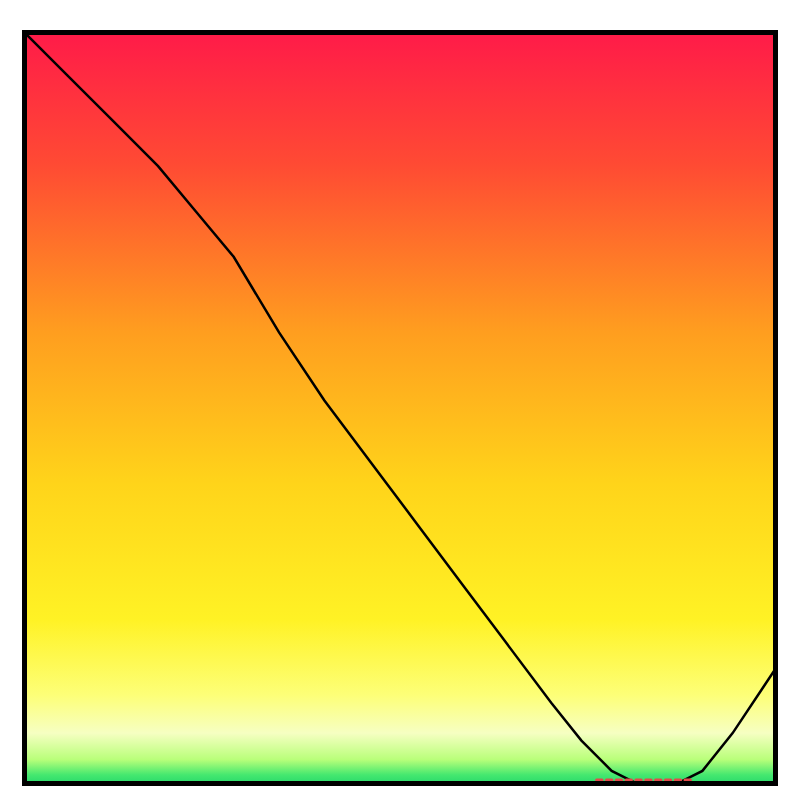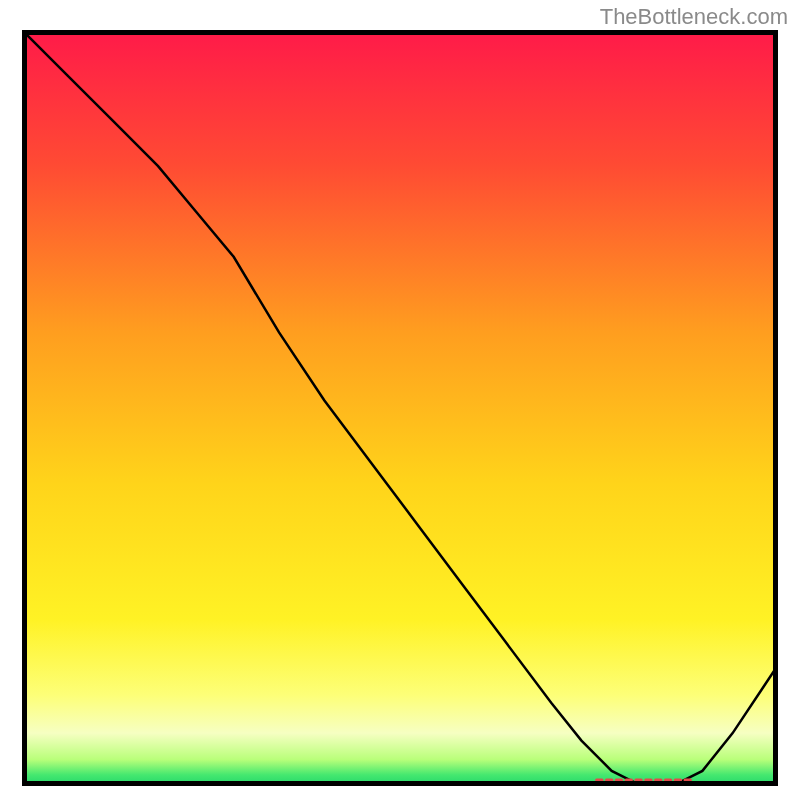--- a/index.html
+++ b/index.html
@@ -40,21 +40,20 @@
     top: 30px;
     width: 756px;
     height: 756px;
     display: block;
   }
 </style>
 </head>
 <body>
 <div class="frame">
 
-  <div class="attribution">TheBottleneck.com</div>
 
   <svg class="chart" viewBox="0 0 100 100" preserveAspectRatio="none">
     <defs>
       <linearGradient id="bg-grad" x1="0" y1="0" x2="0" y2="1">
 
       <stop offset="0%" stop-color="#ff1a49"></stop>
           <stop offset="18%" stop-color="#ff4b33"></stop>
           <stop offset="40%" stop-color="#ff9e1f"></stop>
           <stop offset="60%" stop-color="#ffd41a"></stop>
           <stop offset="78%" stop-color="#fff225"></stop>

